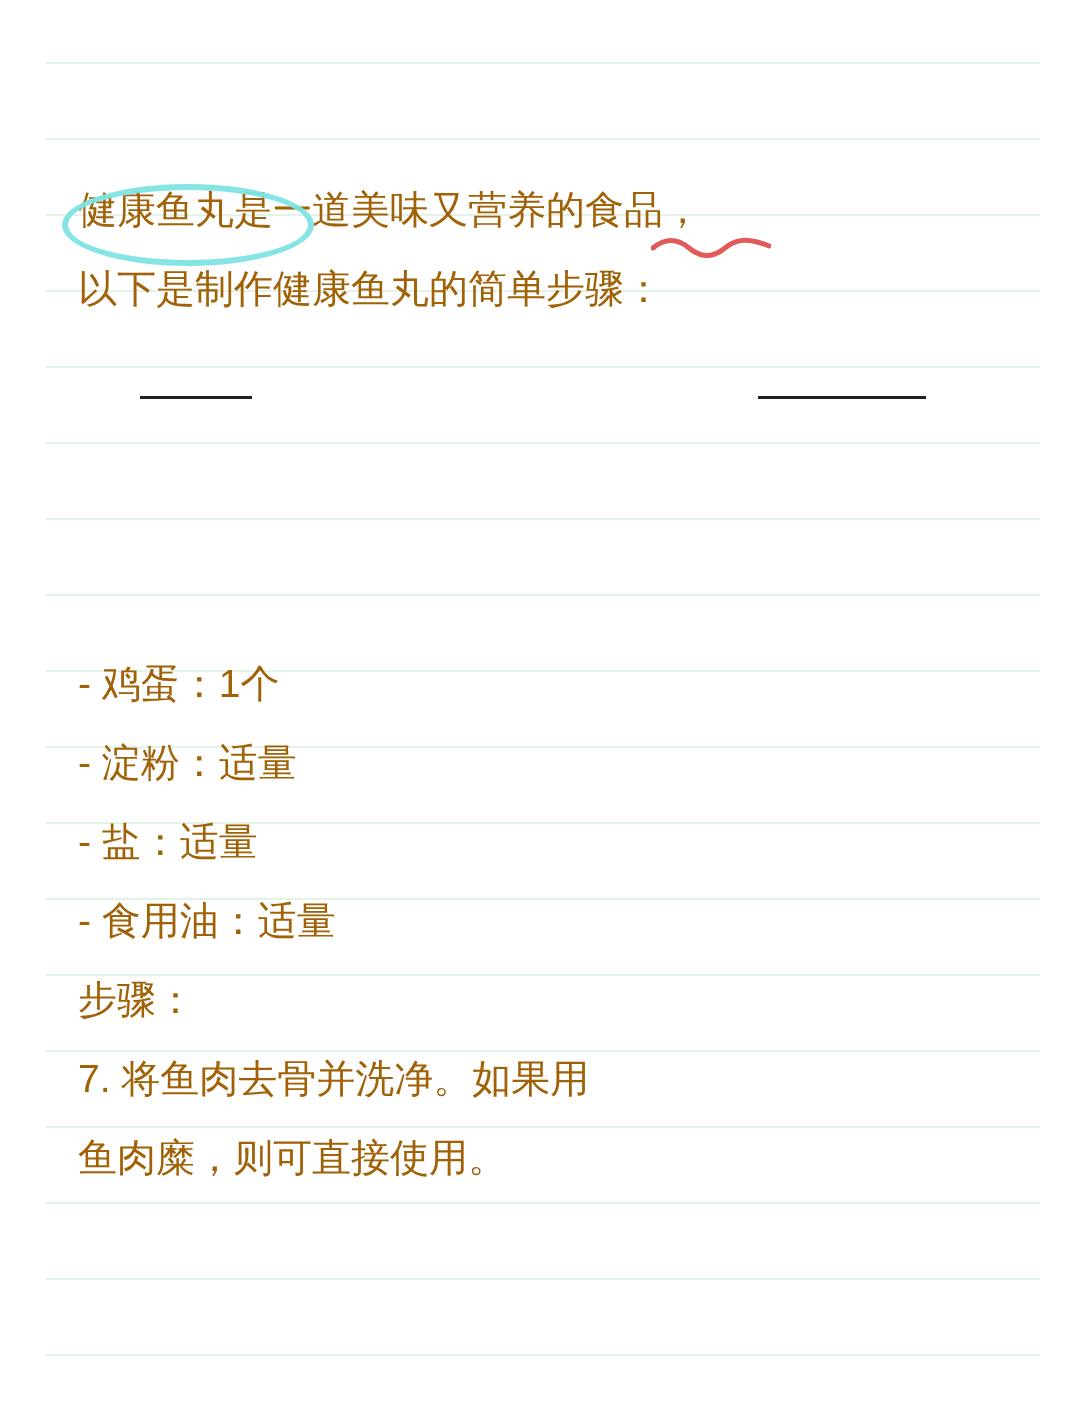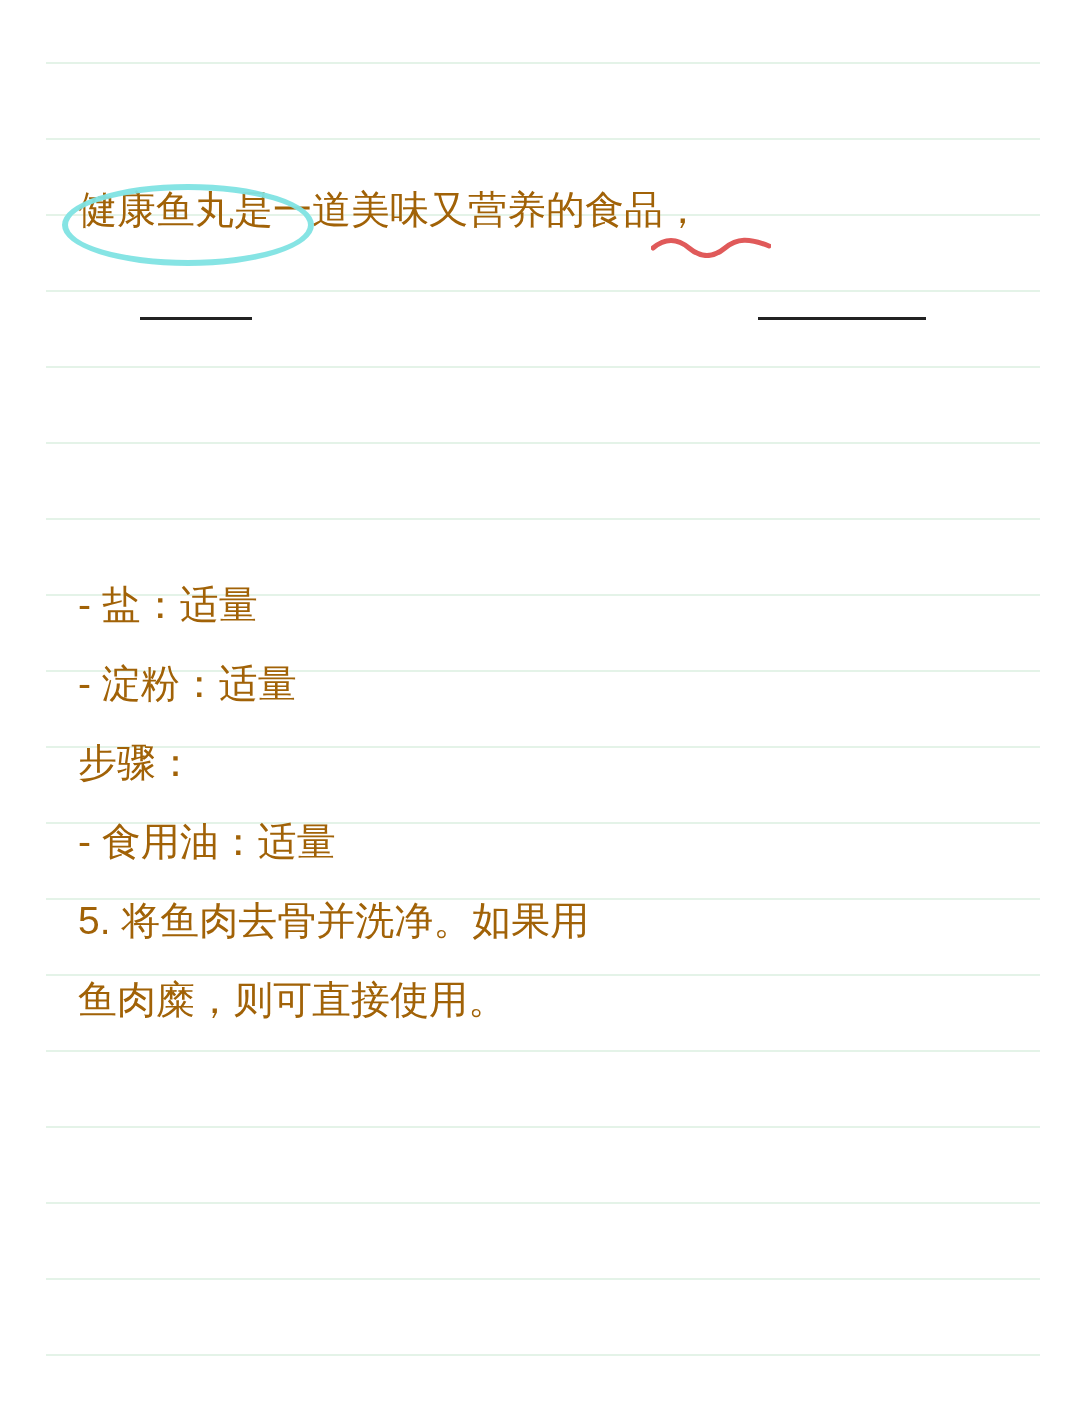--- a/index.html
+++ b/index.html
@@ -99,27 +99,29 @@
   <div class="content">
 
     <div class="line">健康鱼丸是一道美味又营养的食品，</div>
 
     <div class="ellipse-highlight"></div>
 
     <svg class="squiggle" viewBox="0 0 120 22" preserveAspectRatio="none">
       <path d="M2 12 C 14 2, 26 2, 38 12 S 62 22, 74 12 S 98 2, 118 10" fill="none" stroke="#e05a5a" stroke-width="5" stroke-linecap="round"></path>
     </svg>
 
+    <div class="line">以下是制作健康鱼丸的简单步骤：</div>
 
     <div class="line">
       <span class="mark-underline" style="left:62px; top:68px; width:112px;"></span>
       <span class="mark-underline" style="left:680px; top:68px; width:168px;"></span>
     </div>
 
+    <div class="line">- 鸡蛋：1个</div>
+    <div class="line">- 淀粉：适量</div>
     <div class="line">- 盐：适量</div>
-    <div class="line">- 淀粉：适量</div>
+    <div class="line">- 食用油：适量</div>
     <div class="line">步骤：</div>
-    <div class="line">- 食用油：适量</div>
-    <div class="line">5. 将鱼肉去骨并洗净。如果用</div>
+    <div class="line">7. 将鱼肉去骨并洗净。如果用</div>
     <div class="line indent">鱼肉糜，则可直接使用。</div>
 
   </div>
 </div>
 
 </body></html>

